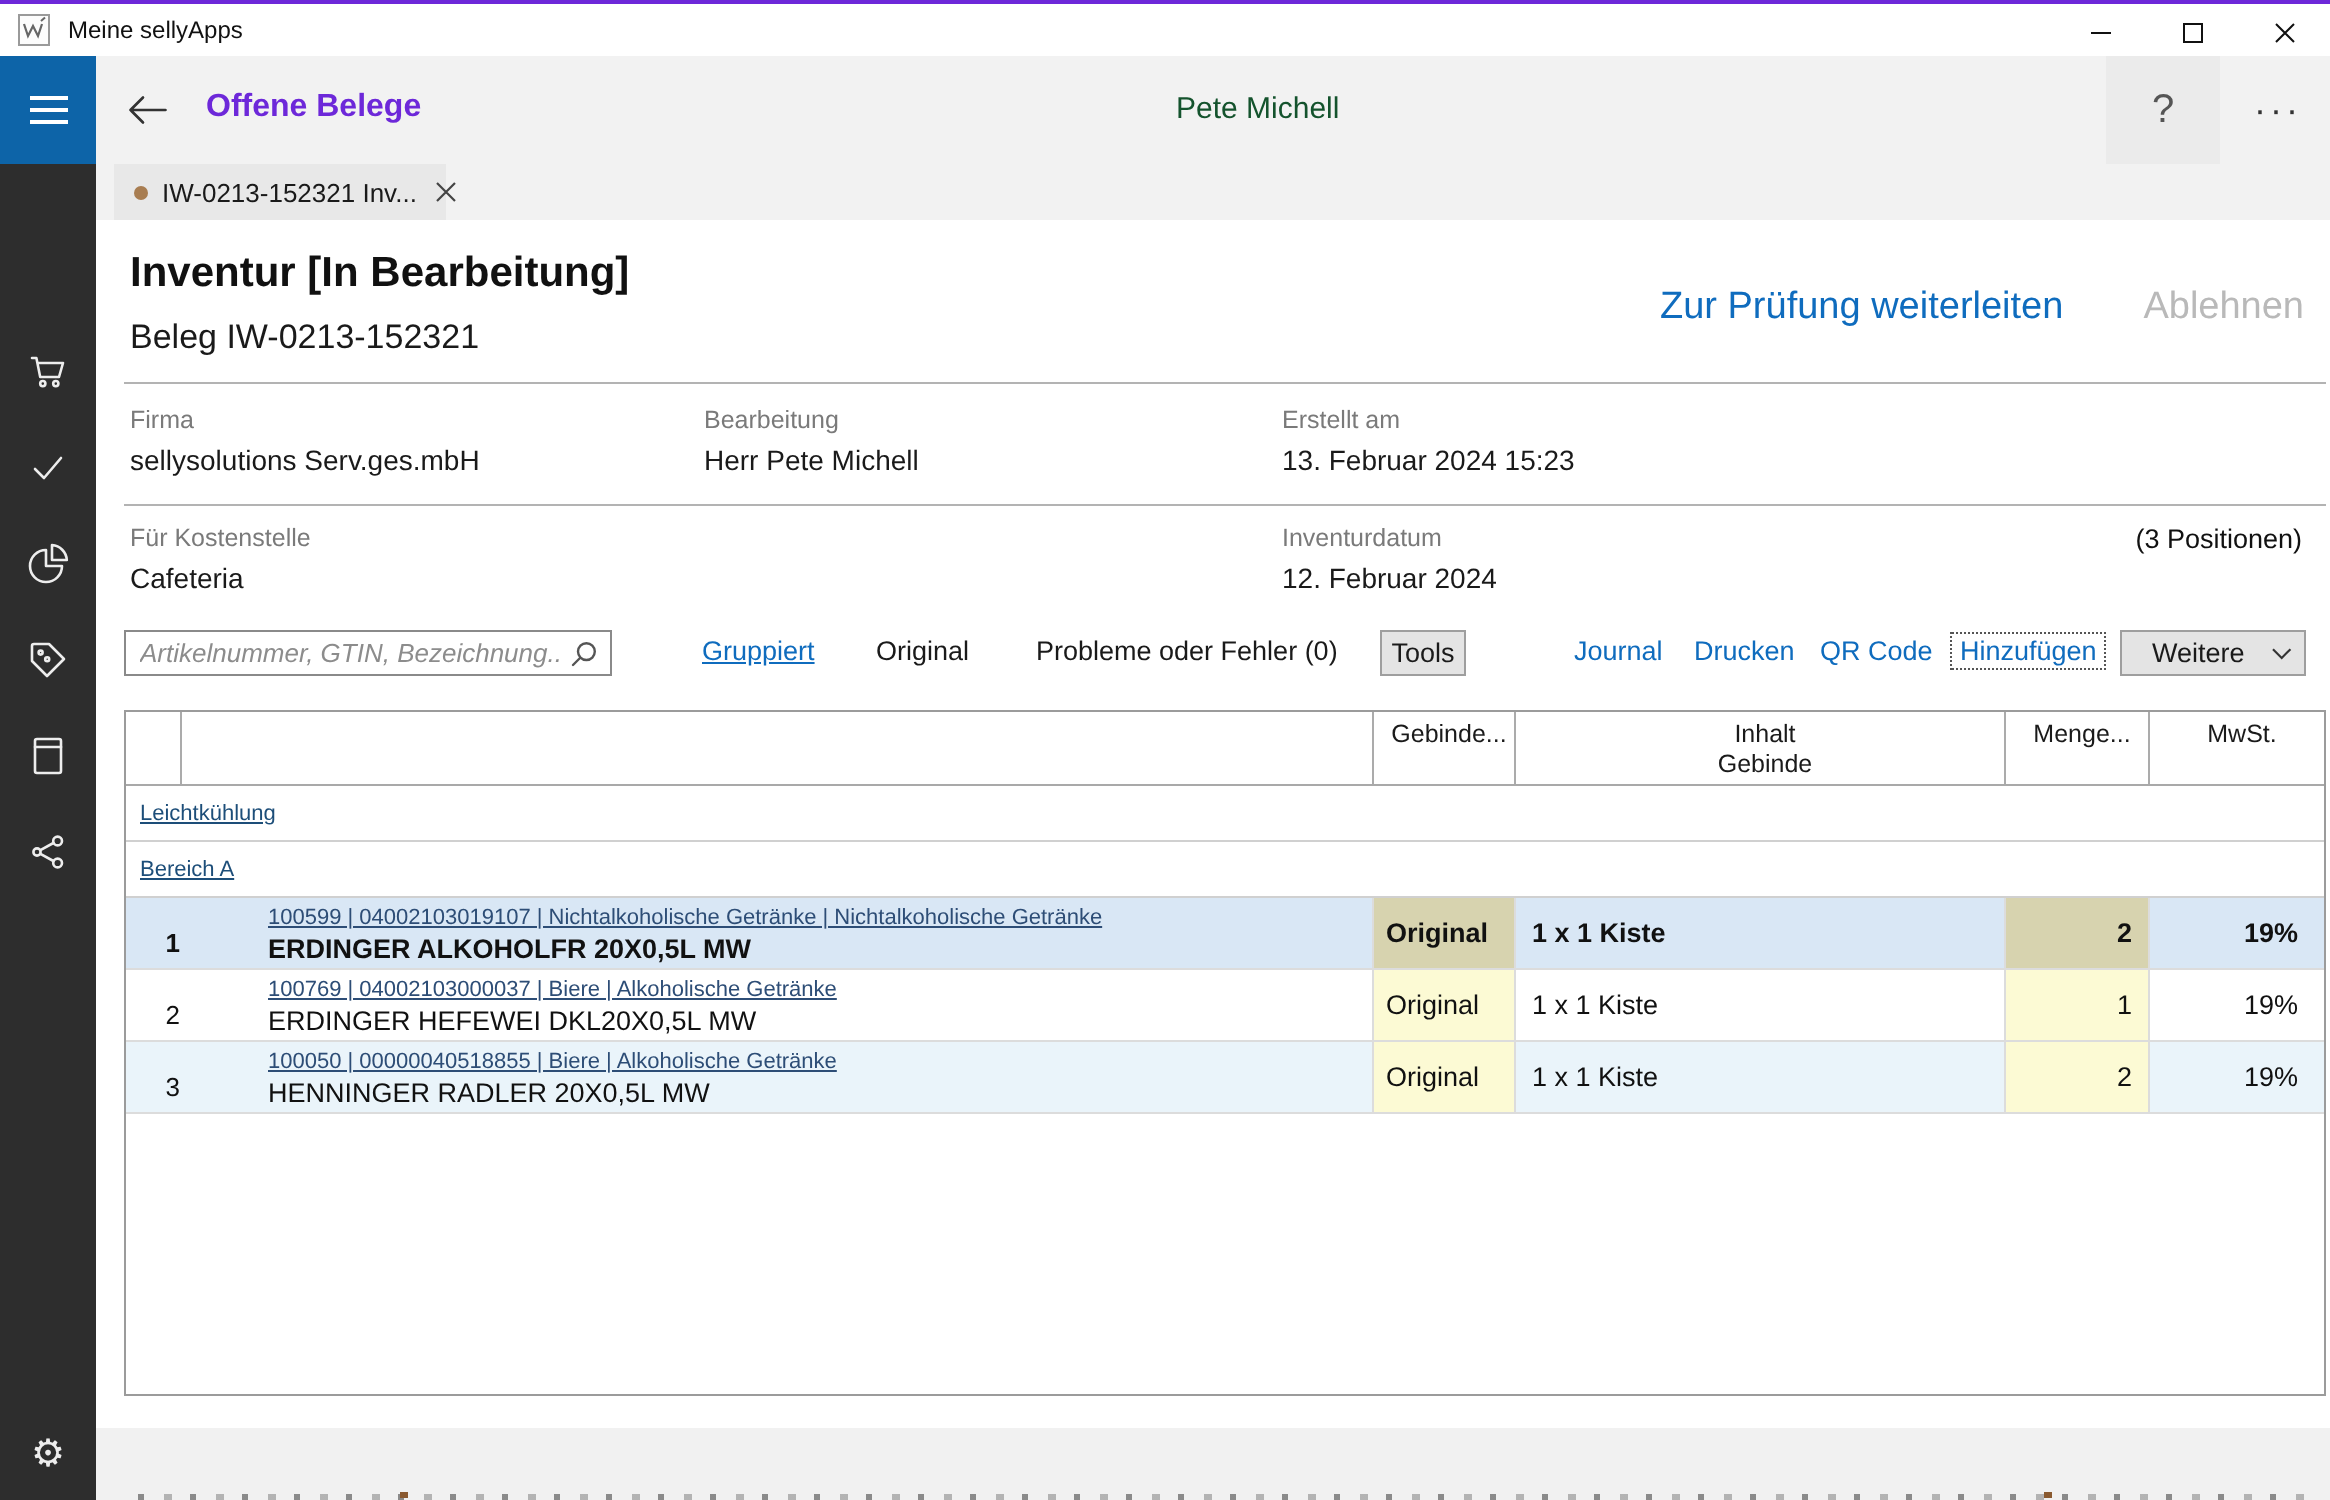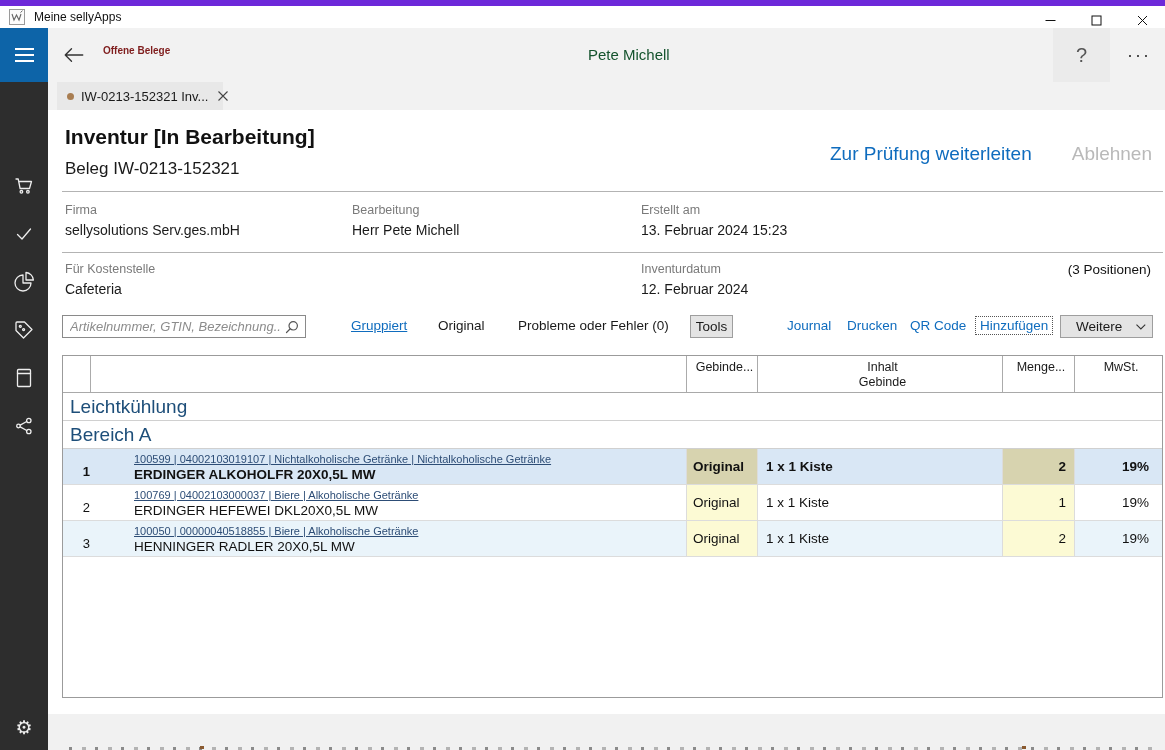--- a/index.html
+++ b/index.html
@@ -5,35 +5,35 @@
   html,body{margin:0;padding:0;}
   body{
     width:1165px;height:750px;position:relative;overflow:hidden;
     background:#fff;font-family:"Liberation Sans","DejaVu Sans",sans-serif;
     -webkit-font-smoothing:antialiased;
   }
   .win{position:absolute;inset:0;}
 
   
   .titlebar{position:absolute;left:0;top:0;width:1165px;height:28px;background:#fff;
-    display:flex;align-items:center;border-top:6px solid #6d28d9;box-sizing:border-box;}
+    display:flex;align-items:center;border-top:2px solid #6d28d9;box-sizing:border-box;}
   .appicon{width:16px;height:16px;margin-left:9px;display:inline-flex;}
   .apptitle{font-size:12px;color:#111;margin-left:9px;}
   .wincontrols{position:absolute;right:0;top:0;height:28px;display:flex;}
   .winbtn{width:46px;height:28px;display:flex;align-items:center;justify-content:center;
     background:transparent;border:none;padding:0;cursor:default;}
 
   
   .appheader{position:absolute;left:0;top:28px;width:1165px;height:54px;background:#f2f2f2;}
   .hamburger{position:absolute;left:0;top:0;width:48px;height:54px;background:#0d64a8;border:none;
     display:flex;flex-direction:column;align-items:center;justify-content:center;gap:4px;cursor:pointer;}
   .hamburger span{display:block;width:19px;height:2px;background:#fff;}
   .backbtn{position:absolute;left:58px;top:12px;width:32px;height:30px;background:transparent;border:none;
     display:flex;align-items:center;justify-content:center;cursor:pointer;}
-  .pagetitle{position:absolute;left:103px;top:17px;font-size:10px;font-weight:bold;color:#7f1d1d;}
+  .pagetitle{position:absolute;left:103px;top:17px;font-size:16px;font-weight:bold;color:#6d28d9;}
   .username{position:absolute;left:588px;top:18px;font-size:15px;color:#14532d;cursor:pointer;}
   .helpbtn{position:absolute;left:1053px;top:0;width:57px;height:54px;background:#ebebeb;border:none;
     font-size:20px;color:#555;font-weight:300;cursor:pointer;}
   .morebtn{position:absolute;left:1113px;top:0;width:52px;height:54px;background:transparent;border:none;
     font-size:18px;color:#333;letter-spacing:2px;cursor:pointer;}
 
   
   .sidebar{position:absolute;left:0;top:82px;width:48px;height:668px;background:#2d2d2d;}
   .sicon{position:absolute;left:0;width:48px;height:40px;background:transparent;border:none;
     display:flex;align-items:center;justify-content:center;cursor:pointer;}
@@ -78,21 +78,21 @@
 
   
   .tbl{position:absolute;left:14px;top:245px;width:1101px;height:343px;
     border:1px solid #9b9b9b;box-sizing:border-box;background:#fff;overflow:hidden;}
   .cols{display:grid;grid-template-columns:28px 596px 71px 245px 72px 1fr;}
   .thead{height:37px;border-bottom:1px solid #a9a9a9;box-sizing:border-box;text-align:center;}
   .th{font-size:12.5px;color:#1a1a1a;padding:4px 0 0 5px;border-right:1px solid #ababab;
     box-sizing:border-box;line-height:15px;}
   .th:last-child{border-right:none;}
   .grow{height:28px;border-bottom:1px solid #d0d0d0;box-sizing:border-box;display:flex;
-    align-items:center;padding-left:7px;font-size:19px;color:#1d4e79;cursor:pointer;}
+    align-items:center;padding-left:7px;font-size:11px;color:#1d4e79;cursor:pointer;text-decoration:underline;}
   .drow{height:36px;border-bottom:1px solid #dcdcdc;box-sizing:border-box;cursor:pointer;}
   .drow.sel{background:#d9e7f5;}
   .drow.alt{background:#eaf4fa;}
   .cell{box-sizing:border-box;border-right:1px solid #dcdcdc;}
   .cell-idx{border-right:none;display:flex;align-items:flex-end;justify-content:flex-end;
     padding:0 1px 5px 0;font-size:13px;color:#111;}
   .cell-desc{padding:3px 0 0 43px;overflow:hidden;}
   .meta{font-size:11px;color:#2d4d76;line-height:14px;white-space:nowrap;text-decoration:underline;}
   .pname{font-size:13.5px;color:#111;line-height:17px;white-space:nowrap;}
   .cell-geb{display:flex;align-items:center;padding-left:6px;font-size:13.5px;color:#111;background:#fcfad4;}

